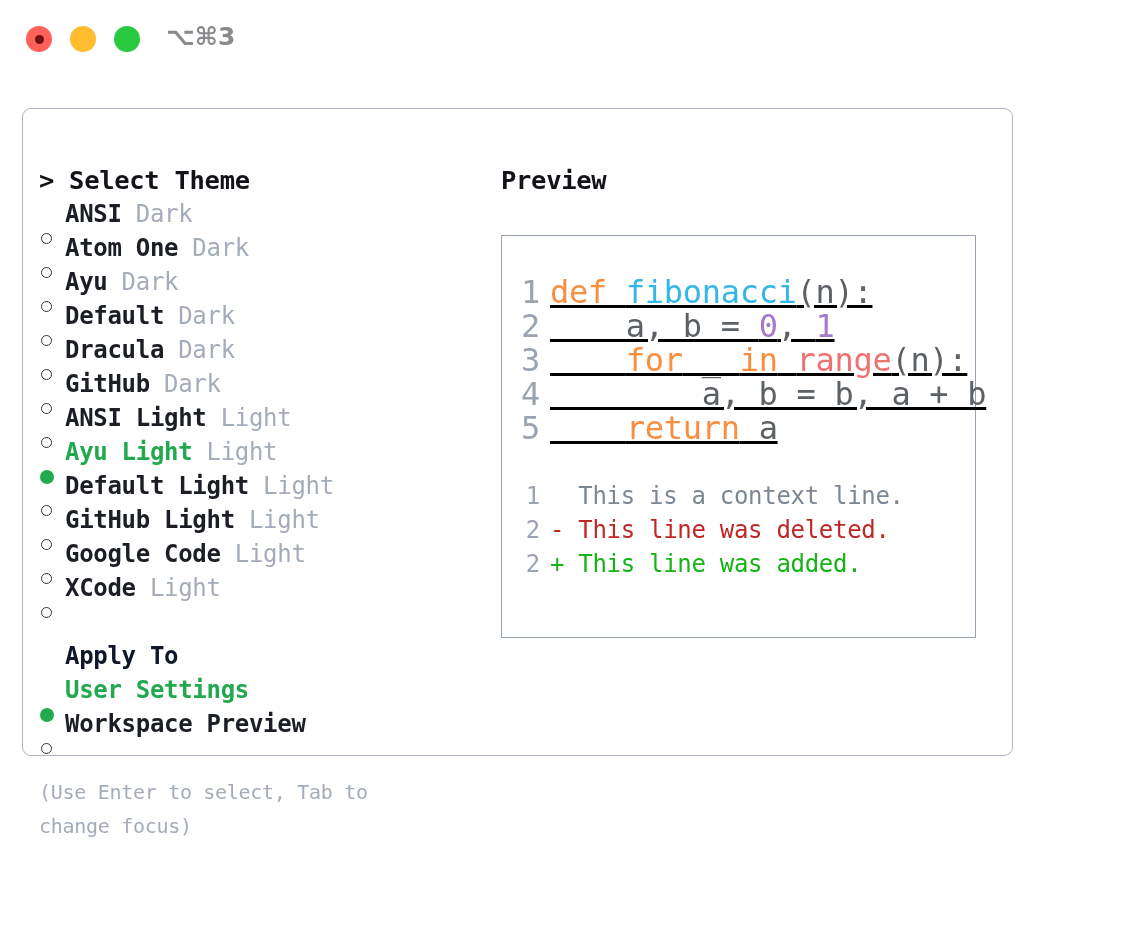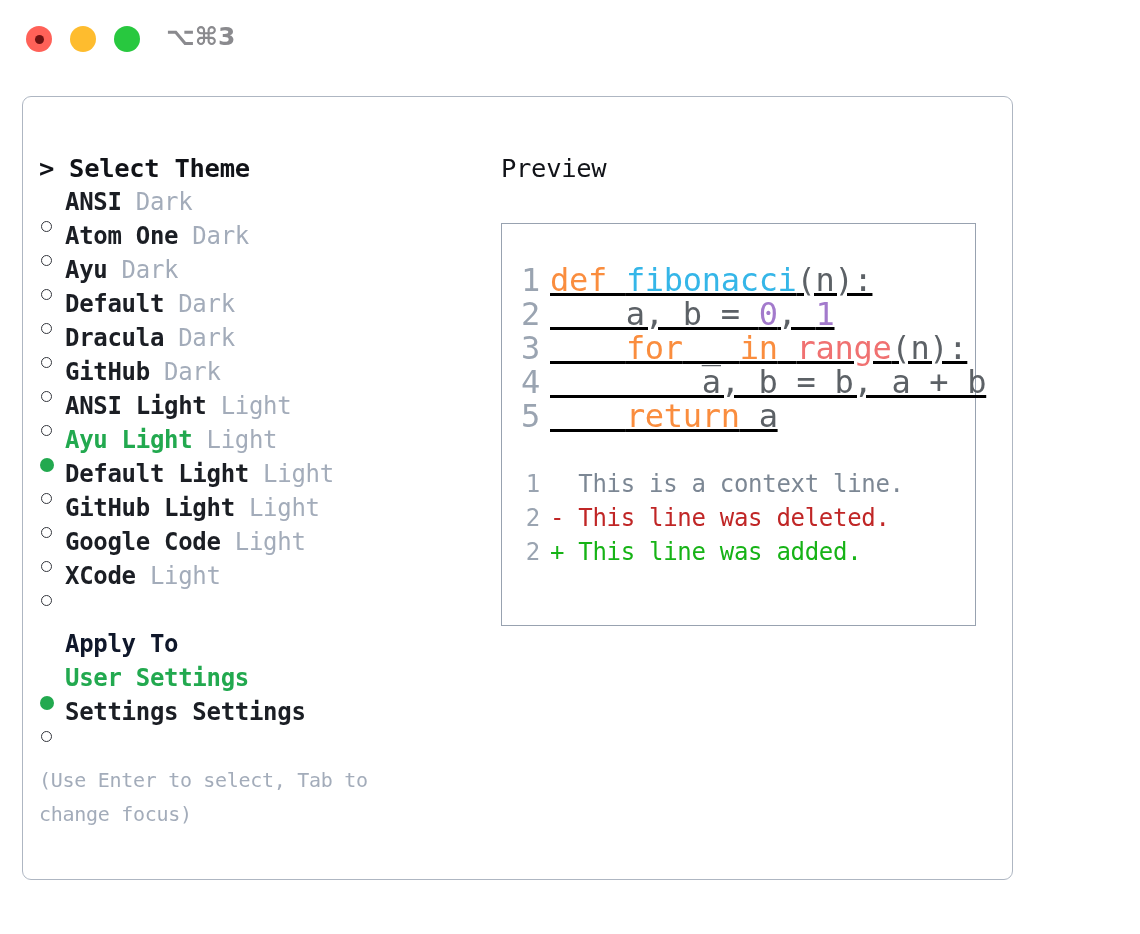--- a/index.html
+++ b/index.html
@@ -68,23 +68,23 @@
     font-weight: bold;
     color: #8A8A8E;
     letter-spacing: 0px;
     font-family: "DejaVu Sans", "Liberation Sans", sans-serif;
   }
 
   
   .panel {
     position: absolute;
     left: 22px;
-    top: 96px;
+    top: 108px;
     width: 991px;
-    height: 784px;
+    height: 648px;
     border: 1.6px solid #AEB6C2;
     border-radius: 9px;
     background: #ffffff;
     box-sizing: border-box;
   }
 
   .columns {
     position: absolute;
     left: 0; top: 0;
     width: 100%;
@@ -181,21 +181,21 @@
 
   
   .right-col {
     position: absolute;
     left: 478px;
     top: 54px;
     width: 500px;
   }
   .preview-title {
     font-size: 25.5px;
-    font-weight: normal;
+    font-weight: bold;
     color: #111318;
     letter-spacing: -0.3px;
     line-height: 34px;
   }
 
   .preview-box {
     margin-top: 38px;
     width: 475px;
     height: 403px;
     border: 1.6px solid #98A2B0;
@@ -279,21 +279,21 @@
             <div class="opt-row"><span class="marker"><span class="ring"></span></span><span class="opt-label">Default Light</span><span class="opt-tag"> Light</span></div>
             <div class="opt-row"><span class="marker"><span class="ring"></span></span><span class="opt-label">GitHub Light</span><span class="opt-tag"> Light</span></div>
             <div class="opt-row"><span class="marker"><span class="ring"></span></span><span class="opt-label">Google Code</span><span class="opt-tag"> Light</span></div>
             <div class="opt-row"><span class="marker"><span class="ring"></span></span><span class="opt-label">XCode</span><span class="opt-tag"> Light</span></div>
           </div>
 
         <div class="spacer-lg"></div>
         <div class="apply-head">Apply To</div>
         <div id="apply-list">
             <div class="opt-row"><span class="marker"><span class="fill"></span></span><span class="opt-label sel">User Settings</span></div>
-            <div class="opt-row"><span class="marker"><span class="ring"></span></span><span class="opt-label">Settings Settings</span></div>
+            <div class="opt-row"><span class="marker"><span class="ring"></span></span><span class="opt-label">Workspace Preview</span></div>
           </div>
 
         <div class="spacer-md"></div>
         <div class="hint">(Use Enter to select, Tab to change focus)</div>
       </div>
 
       <div class="right-col">
         <div class="preview-title">Preview</div>
         <div class="preview-box">
           <div class="code" id="code-block"><div><span class="ln">1</span><span class="kw">def </span><span class="fn">fibonacci</span><span class="punct">(n):</span></div><div><span class="ln">2</span><span class="plain">    a, b = </span><span class="num">0</span><span class="plain">, </span><span class="num">1</span></div><div><span class="ln">3</span><span class="plain">    </span><span class="kw">for</span><span class="plain"> _ </span><span class="kw">in</span><span class="plain"> </span><span class="bi">range</span><span class="punct">(n):</span></div><div><span class="ln">4</span><span class="plain">        a, b = b, a + b</span></div><div><span class="ln">5</span><span class="plain">    </span><span class="kw">return</span><span class="plain"> a</span></div></div>

